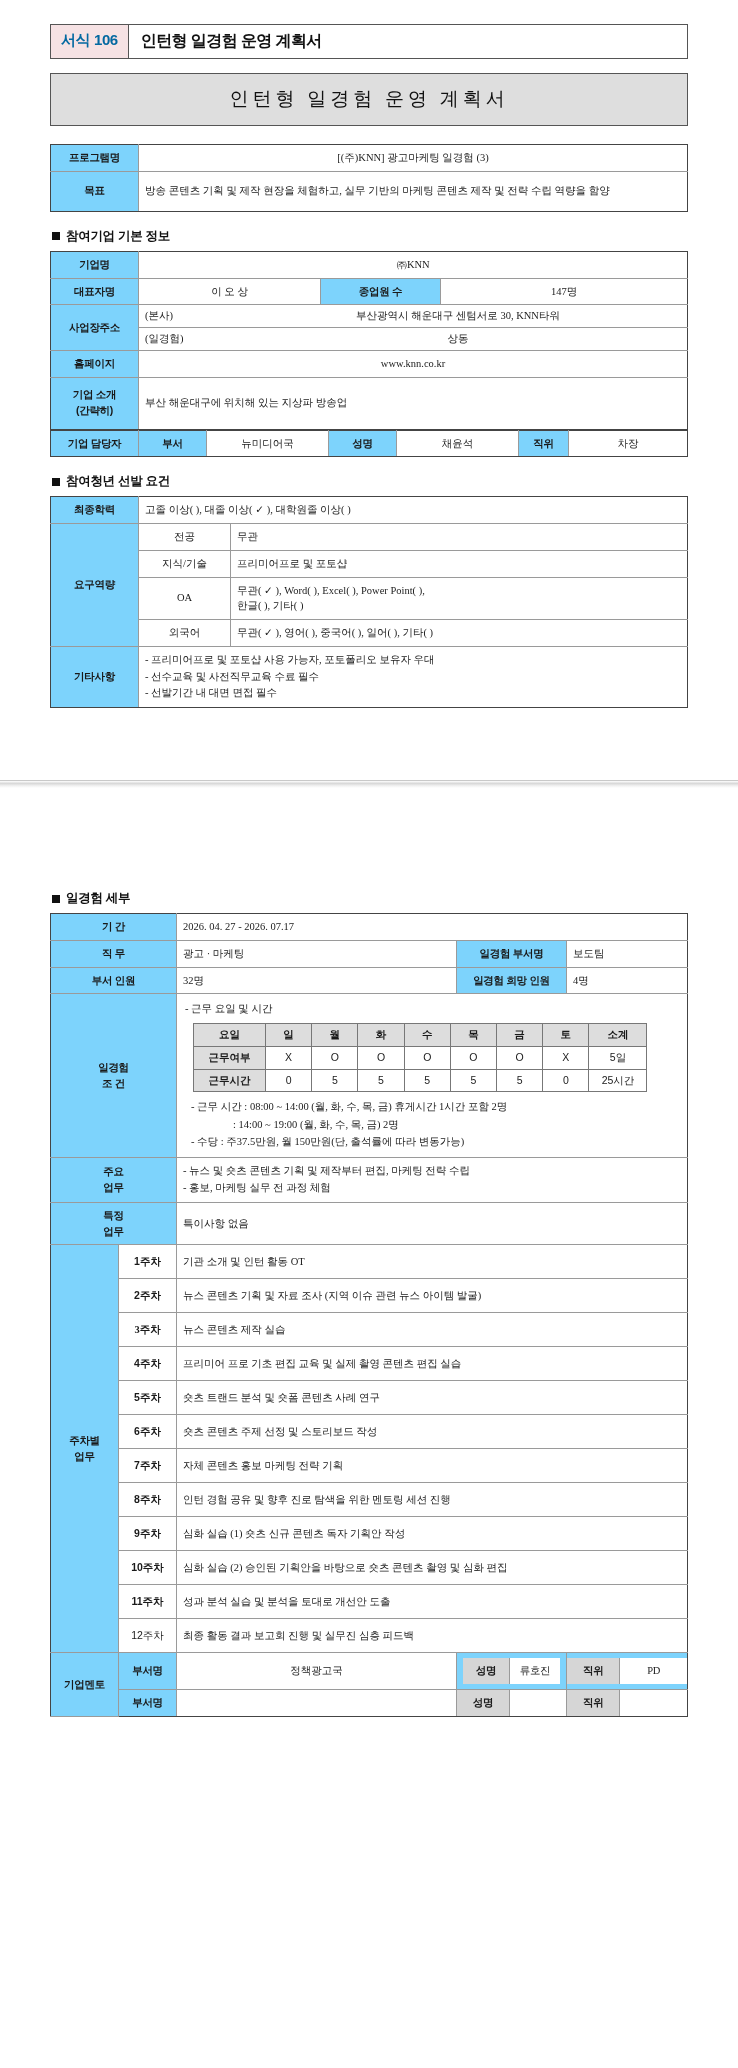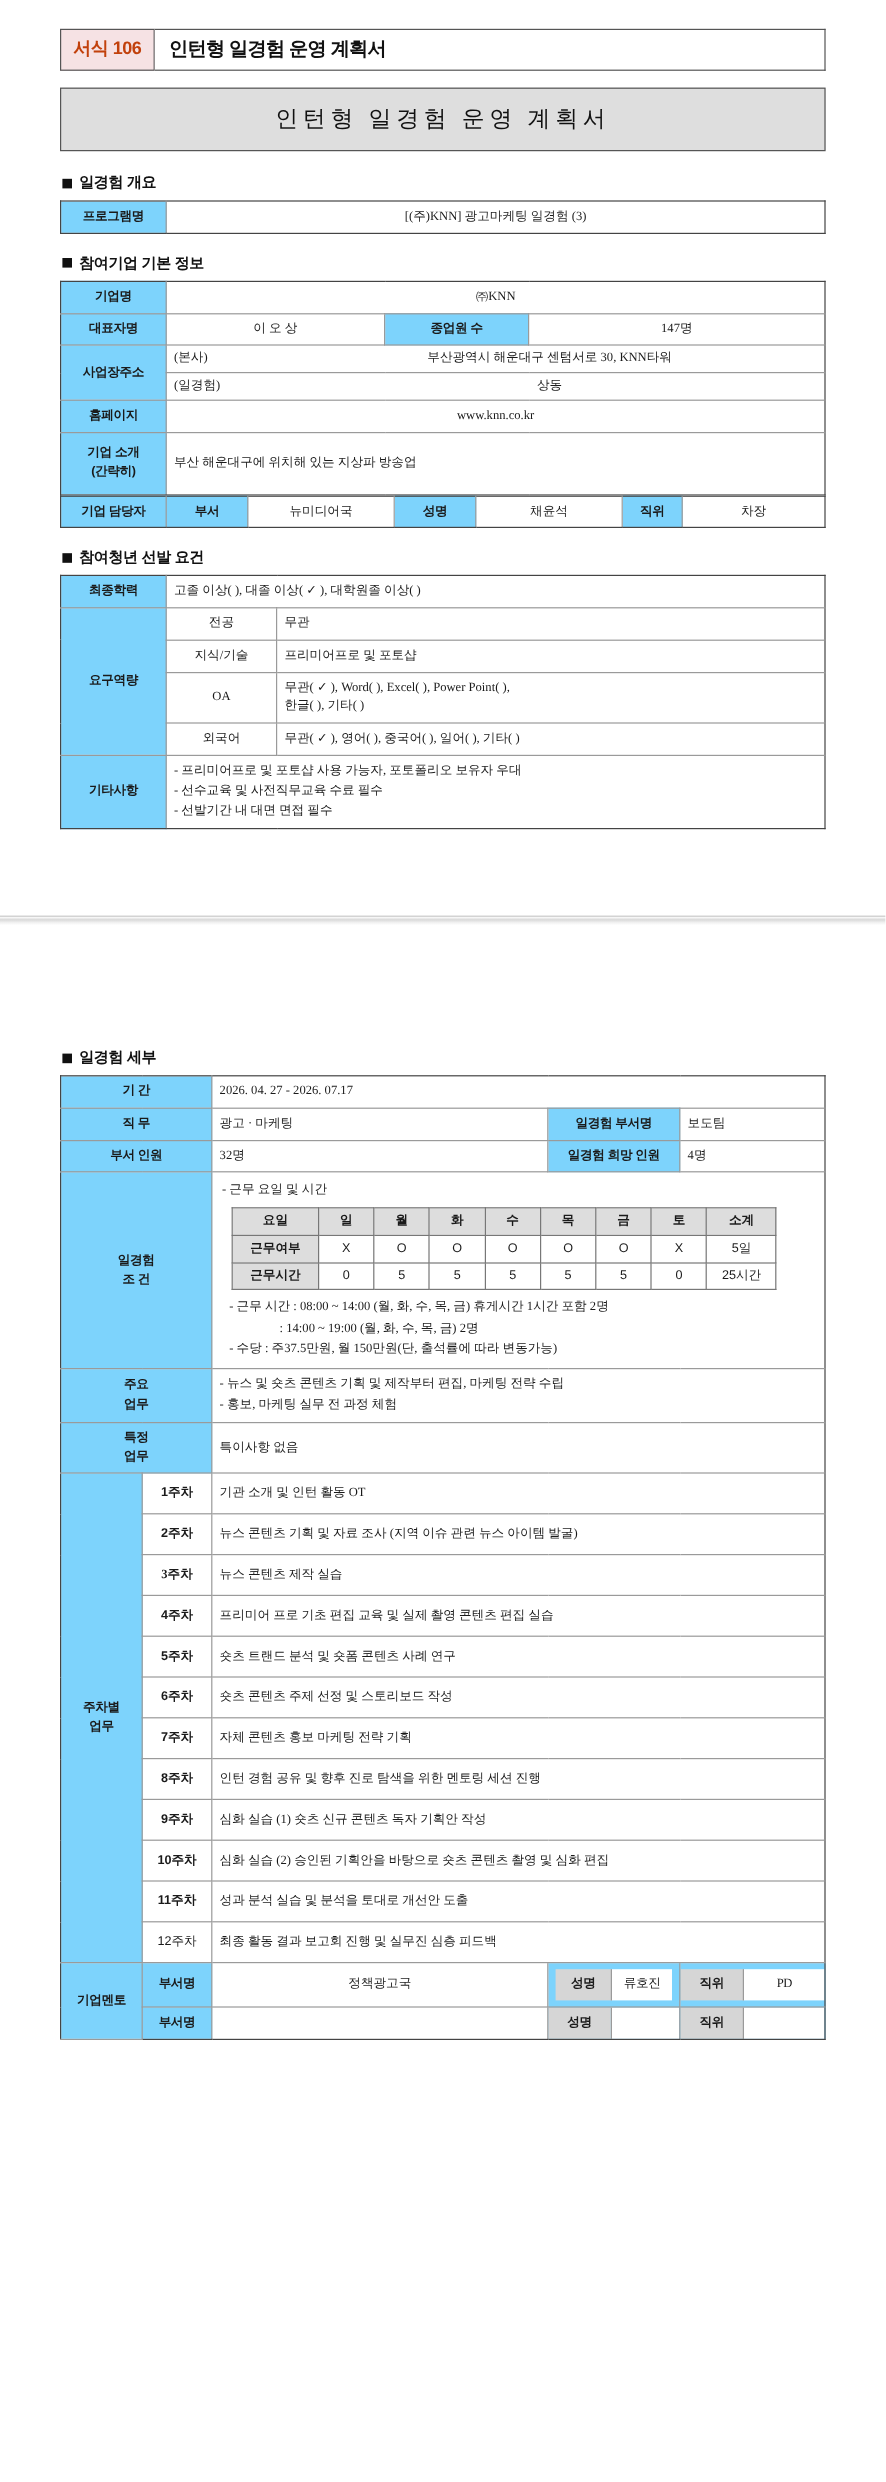--- a/index.html
+++ b/index.html
@@ -46,21 +46,21 @@
   .form-code {
     border: 1.4px solid #555;
     background: #f6e2e4;
     font-family: "Liberation Sans", "DejaVu Sans", sans-serif;
     font-weight: bold;
     font-size: 15px;
     letter-spacing: -0.4px;
     padding: 6px 10px 6px 10px;
     min-width: 78px;
     text-align: center;
-    color: #c2410c;
+    color: #0369a1;
   }
   .form-title-box {
     flex: 1;
     border: 1.4px solid #555;
     border-left: none;
     background: #ffffff;
     font-family: "Liberation Sans", "DejaVu Sans", sans-serif;
     font-weight: bold;
     font-size: 16px;
     letter-spacing: -0.6px;
@@ -174,34 +174,34 @@
 <div class="page">
   <div class="page-inner">
 
     <div class="form-head">
       <div class="form-code">서식 106</div>
       <div class="form-title-box">인턴형 일경험 운영 계획서</div>
     </div>
 
     <div class="doc-title-box">인턴형 일경험 운영 계획서</div>
 
-    <h2 class="section">
-      <span class="bullet"></span>
-      <span>일경험 개요</span>
-    </h2>
 
     <table class="grid outer">
       <colgroup>
           <col style="width:88px">
           <col>
         </colgroup>
       <tbody>
         <tr>
           <td class="lbl">프로그램명</td>
           <td class="val ctr">[(주)KNN] 광고마케팅 일경험 (3)</td>
+        </tr>
+        <tr>
+          <td class="lbl">목표</td>
+          <td class="val lft two-line" style="height:40px">방송 콘텐츠 기획 및 제작 현장을 체험하고, 실무 기반의 마케팅 콘텐츠 제작 및 전략 수립 역량을 함양</td>
         </tr>
       </tbody>
     </table>
 
     <h2 class="section">
       <span class="bullet"></span>
       <span>참여기업 기본 정보</span>
     </h2>
 
     <table class="grid outer">

